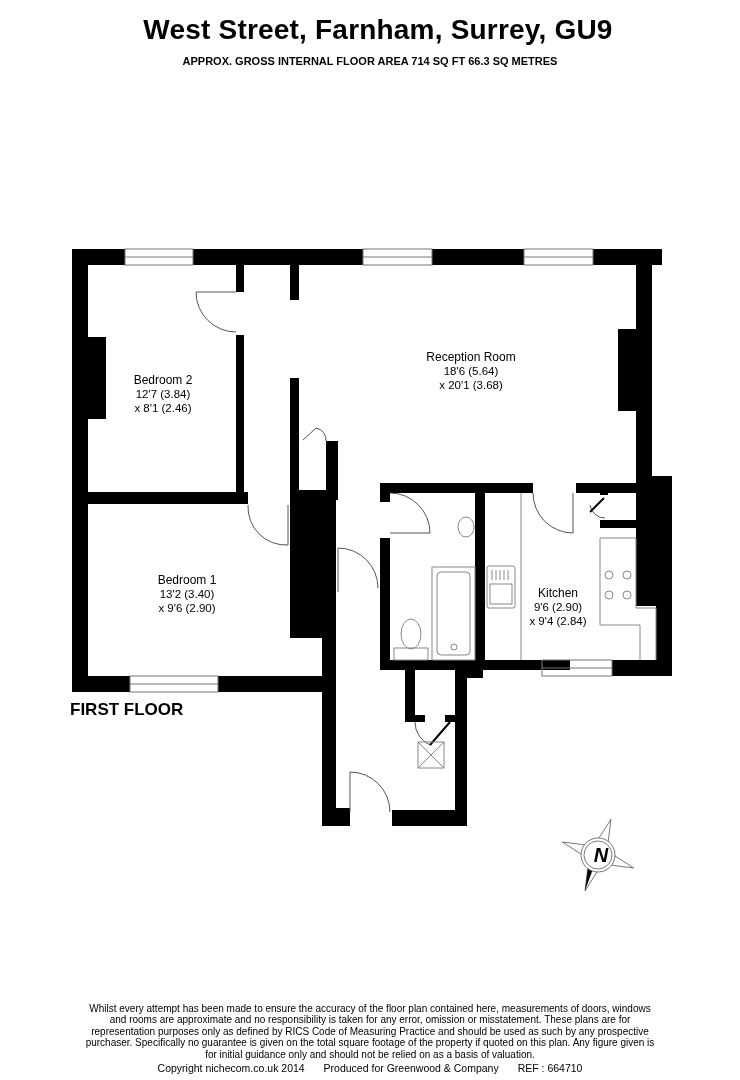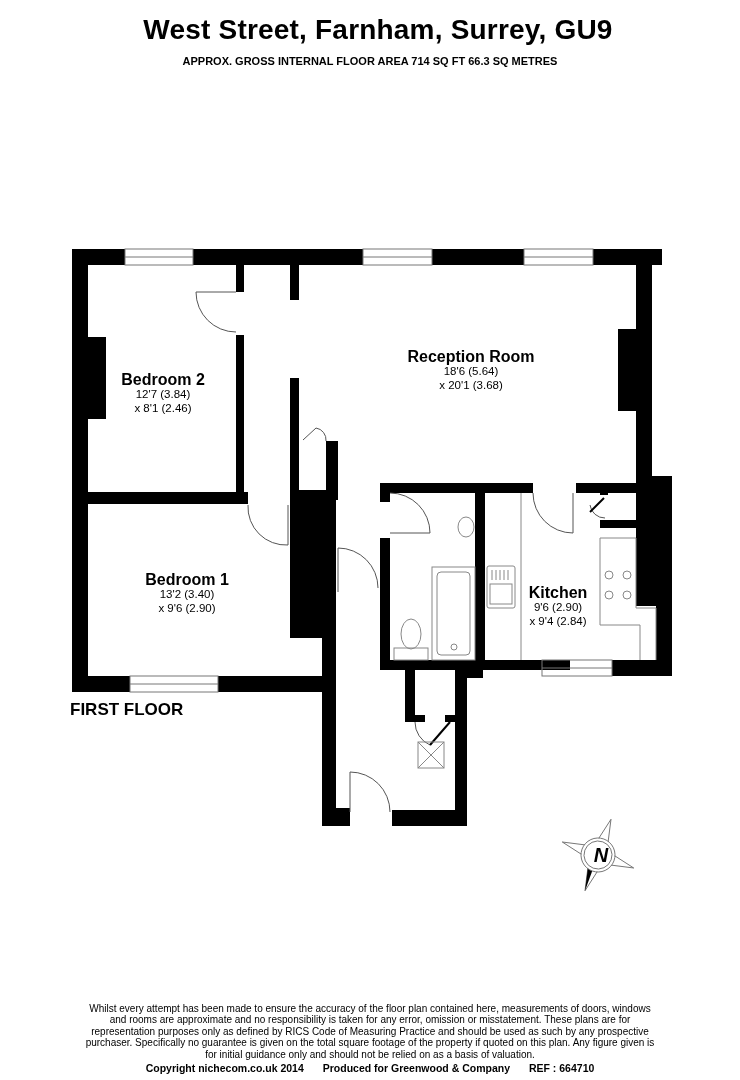--- a/index.html
+++ b/index.html
@@ -1,24 +1,24 @@
 <!DOCTYPE html>
 <html><head>
 <meta charset="utf-8">
 <style>
   html, body { margin: 0; padding: 0; background: #ffffff; }
   body { width: 740px; height: 1080px; position: relative; overflow: hidden; font-family: "Liberation Sans", sans-serif; color: #000; }
   .title { position: absolute; left: 0; width: 740px; top: 14px; text-align: center; font-weight: bold; font-size: 28px; letter-spacing: 0.2px; margin-left: 8px; }
   .subtitle { position: absolute; left: 0; width: 740px; top: 55px; text-align: center; font-weight: bold; font-size: 11px; }
   svg.plan { position: absolute; left: 0; top: 0; }
   .room-label { position: absolute; text-align: center; font-size: 11.5px; line-height: 14px; transform: translateX(-50%); white-space: nowrap; }
-  .room-label .name { font-weight: bold; font-size: 16px; }
+  .room-label .name { font-weight: normal; font-size: 12px; }
   .floor-label { position: absolute; left: 70px; top: 700px; font-weight: bold; font-size: 17px; }
   .disclaimer { position: absolute; left: 80px; width: 580px; top: 1003px; text-align: center; font-size: 10px; line-height: 11.4px; }
-  .footer { position: absolute; left: 0; width: 740px; top: 1062px; text-align: center; font-weight: bold; font-size: 10.5px; }
+  .footer { position: absolute; left: 0; width: 740px; top: 1062px; text-align: center; font-weight: normal; font-size: 10.5px; }
   .footer span { margin: 0 8px; }
 </style>
 </head>
 <body>
 
 <div class="title">West Street, Farnham, Surrey, GU9</div>
 <div class="subtitle">APPROX. GROSS INTERNAL FLOOR AREA 714 SQ FT 66.3 SQ METRES</div>
 
 <svg class="plan" width="740" height="1080" viewBox="0 0 740 1080" xmlns="http://www.w3.org/2000/svg">
   <g fill="#000">

